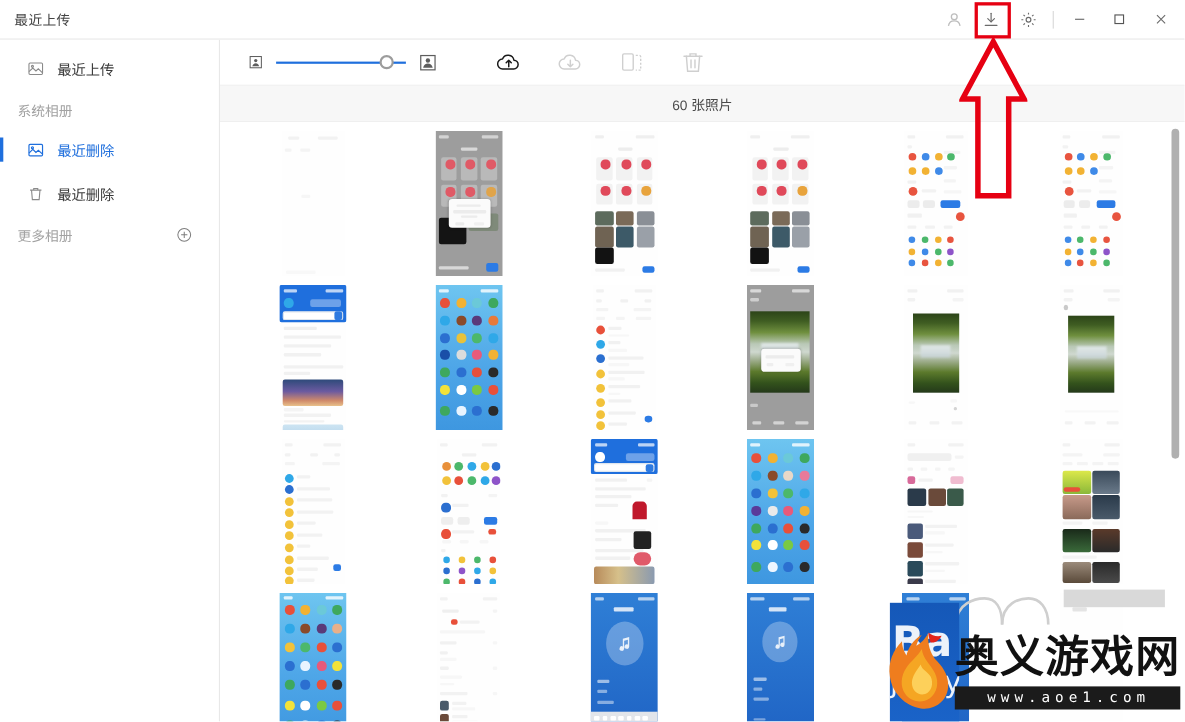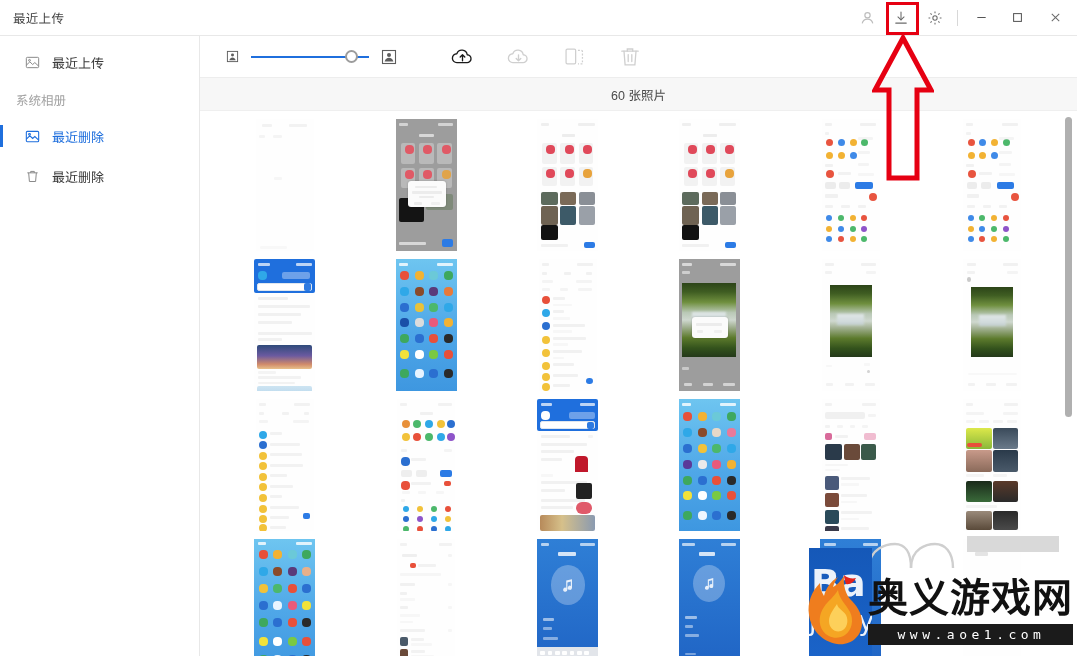--- a/index.html
+++ b/index.html
@@ -350,20 +350,29 @@
         <span class="nav-ico">
           <svg width="15" height="15" viewBox="0 0 18 18" fill="none" stroke="currentColor" stroke-width="1.2">
             <path d="M2.8 4.6h12.4"></path>
             <path d="M4.4 4.6l.9 10.4h7.4l.9-10.4"></path>
             <path d="M6.8 4.6V2.9h4.4v1.7"></path>
           </svg>
         </span>
         <span class="nav-label">最近删除</span>
       </div>
 
+      <div class="nav-group with-add">
+        <span>更多相册</span>
+        <span class="add-btn">
+          <svg width="15" height="15" viewBox="0 0 18 18" fill="none" stroke="currentColor" stroke-width="1.1">
+            <circle cx="9" cy="9" r="7"></circle>
+              <path d="M9 5.6v6.8M5.6 9h6.8"></path>
+          </svg>
+        </span>
+      </div>
 
     </div>
 
     <div class="content">
 
       <div class="toolbar">
         <div class="slider-wrap">
           <span class="sz-ico">
             <svg width="13" height="13" viewBox="0 0 14 14" fill="none" stroke="currentColor" stroke-width="1">
               <rect x="1.5" y="1.5" width="11" height="11"></rect>

